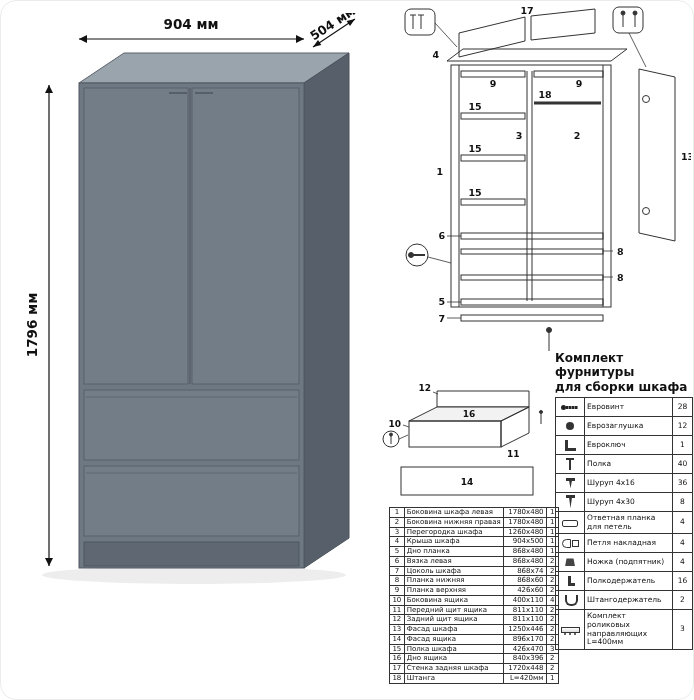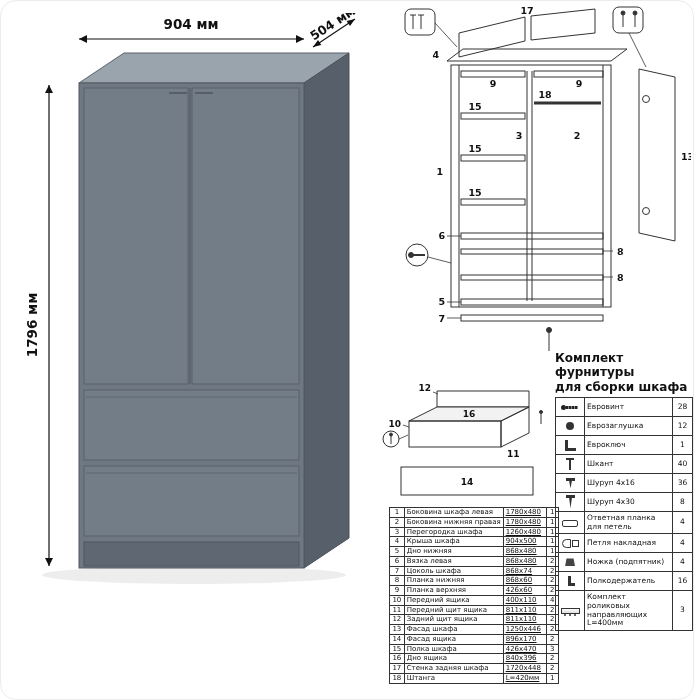--- a/index.html
+++ b/index.html
@@ -8,21 +8,21 @@
     font-family:"DejaVu Sans",sans-serif;color:#111;overflow:hidden;
     border:1px solid #ececec;border-radius:16px;box-sizing:border-box;
   }
   svg text{font-family:"DejaVu Sans",sans-serif;}
 
   
   .parts{position:absolute;left:388px;top:506px;width:170px;}
   .parts table{width:100%;border-collapse:collapse;font-size:7px;line-height:1.25;}
   .parts td{border:1px solid #333;padding:0 2px;white-space:nowrap;}
   .parts td.num{width:11px;text-align:center;}
-  .parts td.size{width:42px;text-align:left;text-decoration:underline;}
+  .parts td.size{width:42px;text-align:right;}
   .parts td.qty{width:12px;text-align:center;}
 
   
   .hw{position:absolute;left:554px;top:350px;width:138px;}
   .hw-title{font-size:12px;font-weight:bold;text-align:left;line-height:1.2;margin-bottom:3px;}
   .hw table{width:100%;border-collapse:collapse;font-size:7.5px;line-height:1.15;}
   .hw td{border:1px solid #333;padding:2px 2px;vertical-align:middle;}
   .hw td.c-ico{width:24px;text-align:center;}
   .hw td.c-qty{width:15px;text-align:center;}
 
@@ -227,21 +227,21 @@
             <td class="c-ico">
               <span class="hw-icon" data-icon="key"></span>
             </td>
             <td class="c-name">Евроключ</td>
             <td class="c-qty">1</td>
           </tr>
           <tr>
             <td class="c-ico">
               <span class="hw-icon" data-icon="nail"></span>
             </td>
-            <td class="c-name">Шкант</td>
+            <td class="c-name">Полка</td>
             <td class="c-qty">40</td>
           </tr>
           <tr>
             <td class="c-ico">
               <span class="hw-icon" data-icon="screw16"></span>
             </td>
             <td class="c-name">Шуруп 4x16</td>
             <td class="c-qty">36</td>
           </tr>
           <tr>
@@ -271,20 +271,27 @@
             </td>
             <td class="c-name">Ножка (подпятник)</td>
             <td class="c-qty">4</td>
           </tr>
           <tr>
             <td class="c-ico">
               <span class="hw-icon" data-icon="shelfpin"></span>
             </td>
             <td class="c-name">Полкодержатель</td>
             <td class="c-qty">16</td>
+          </tr>
+          <tr>
+            <td class="c-ico">
+              <span class="hw-icon" data-icon="rodholder"></span>
+            </td>
+            <td class="c-name">Штангодержатель</td>
+            <td class="c-qty">2</td>
           </tr>
           <tr>
             <td class="c-ico">
               <span class="hw-icon" data-icon="slide"></span>
             </td>
             <td class="c-name">Комплект роликовых направляющих L=400мм</td>
             <td class="c-qty">3</td>
           </tr>
         </tbody>
     </table>
@@ -313,21 +320,21 @@
             <td class="qty">1</td>
           </tr>
           <tr>
             <td class="num">4</td>
             <td class="name">Крыша шкафа</td>
             <td class="size">904x500</td>
             <td class="qty">1</td>
           </tr>
           <tr>
             <td class="num">5</td>
-            <td class="name">Дно нижняя</td>
+            <td class="name">Дно планка</td>
             <td class="size">868x480</td>
             <td class="qty">1</td>
           </tr>
           <tr>
             <td class="num">6</td>
             <td class="name">Вязка левая</td>
             <td class="size">868x480</td>
             <td class="qty">2</td>
           </tr>
           <tr>
@@ -343,21 +350,21 @@
             <td class="qty">2</td>
           </tr>
           <tr>
             <td class="num">9</td>
             <td class="name">Планка верхняя</td>
             <td class="size">426x60</td>
             <td class="qty">2</td>
           </tr>
           <tr>
             <td class="num">10</td>
-            <td class="name">Передний ящика</td>
+            <td class="name">Боковина ящика</td>
             <td class="size">400x110</td>
             <td class="qty">4</td>
           </tr>
           <tr>
             <td class="num">11</td>
             <td class="name">Передний щит ящика</td>
             <td class="size">811x110</td>
             <td class="qty">2</td>
           </tr>
           <tr>

